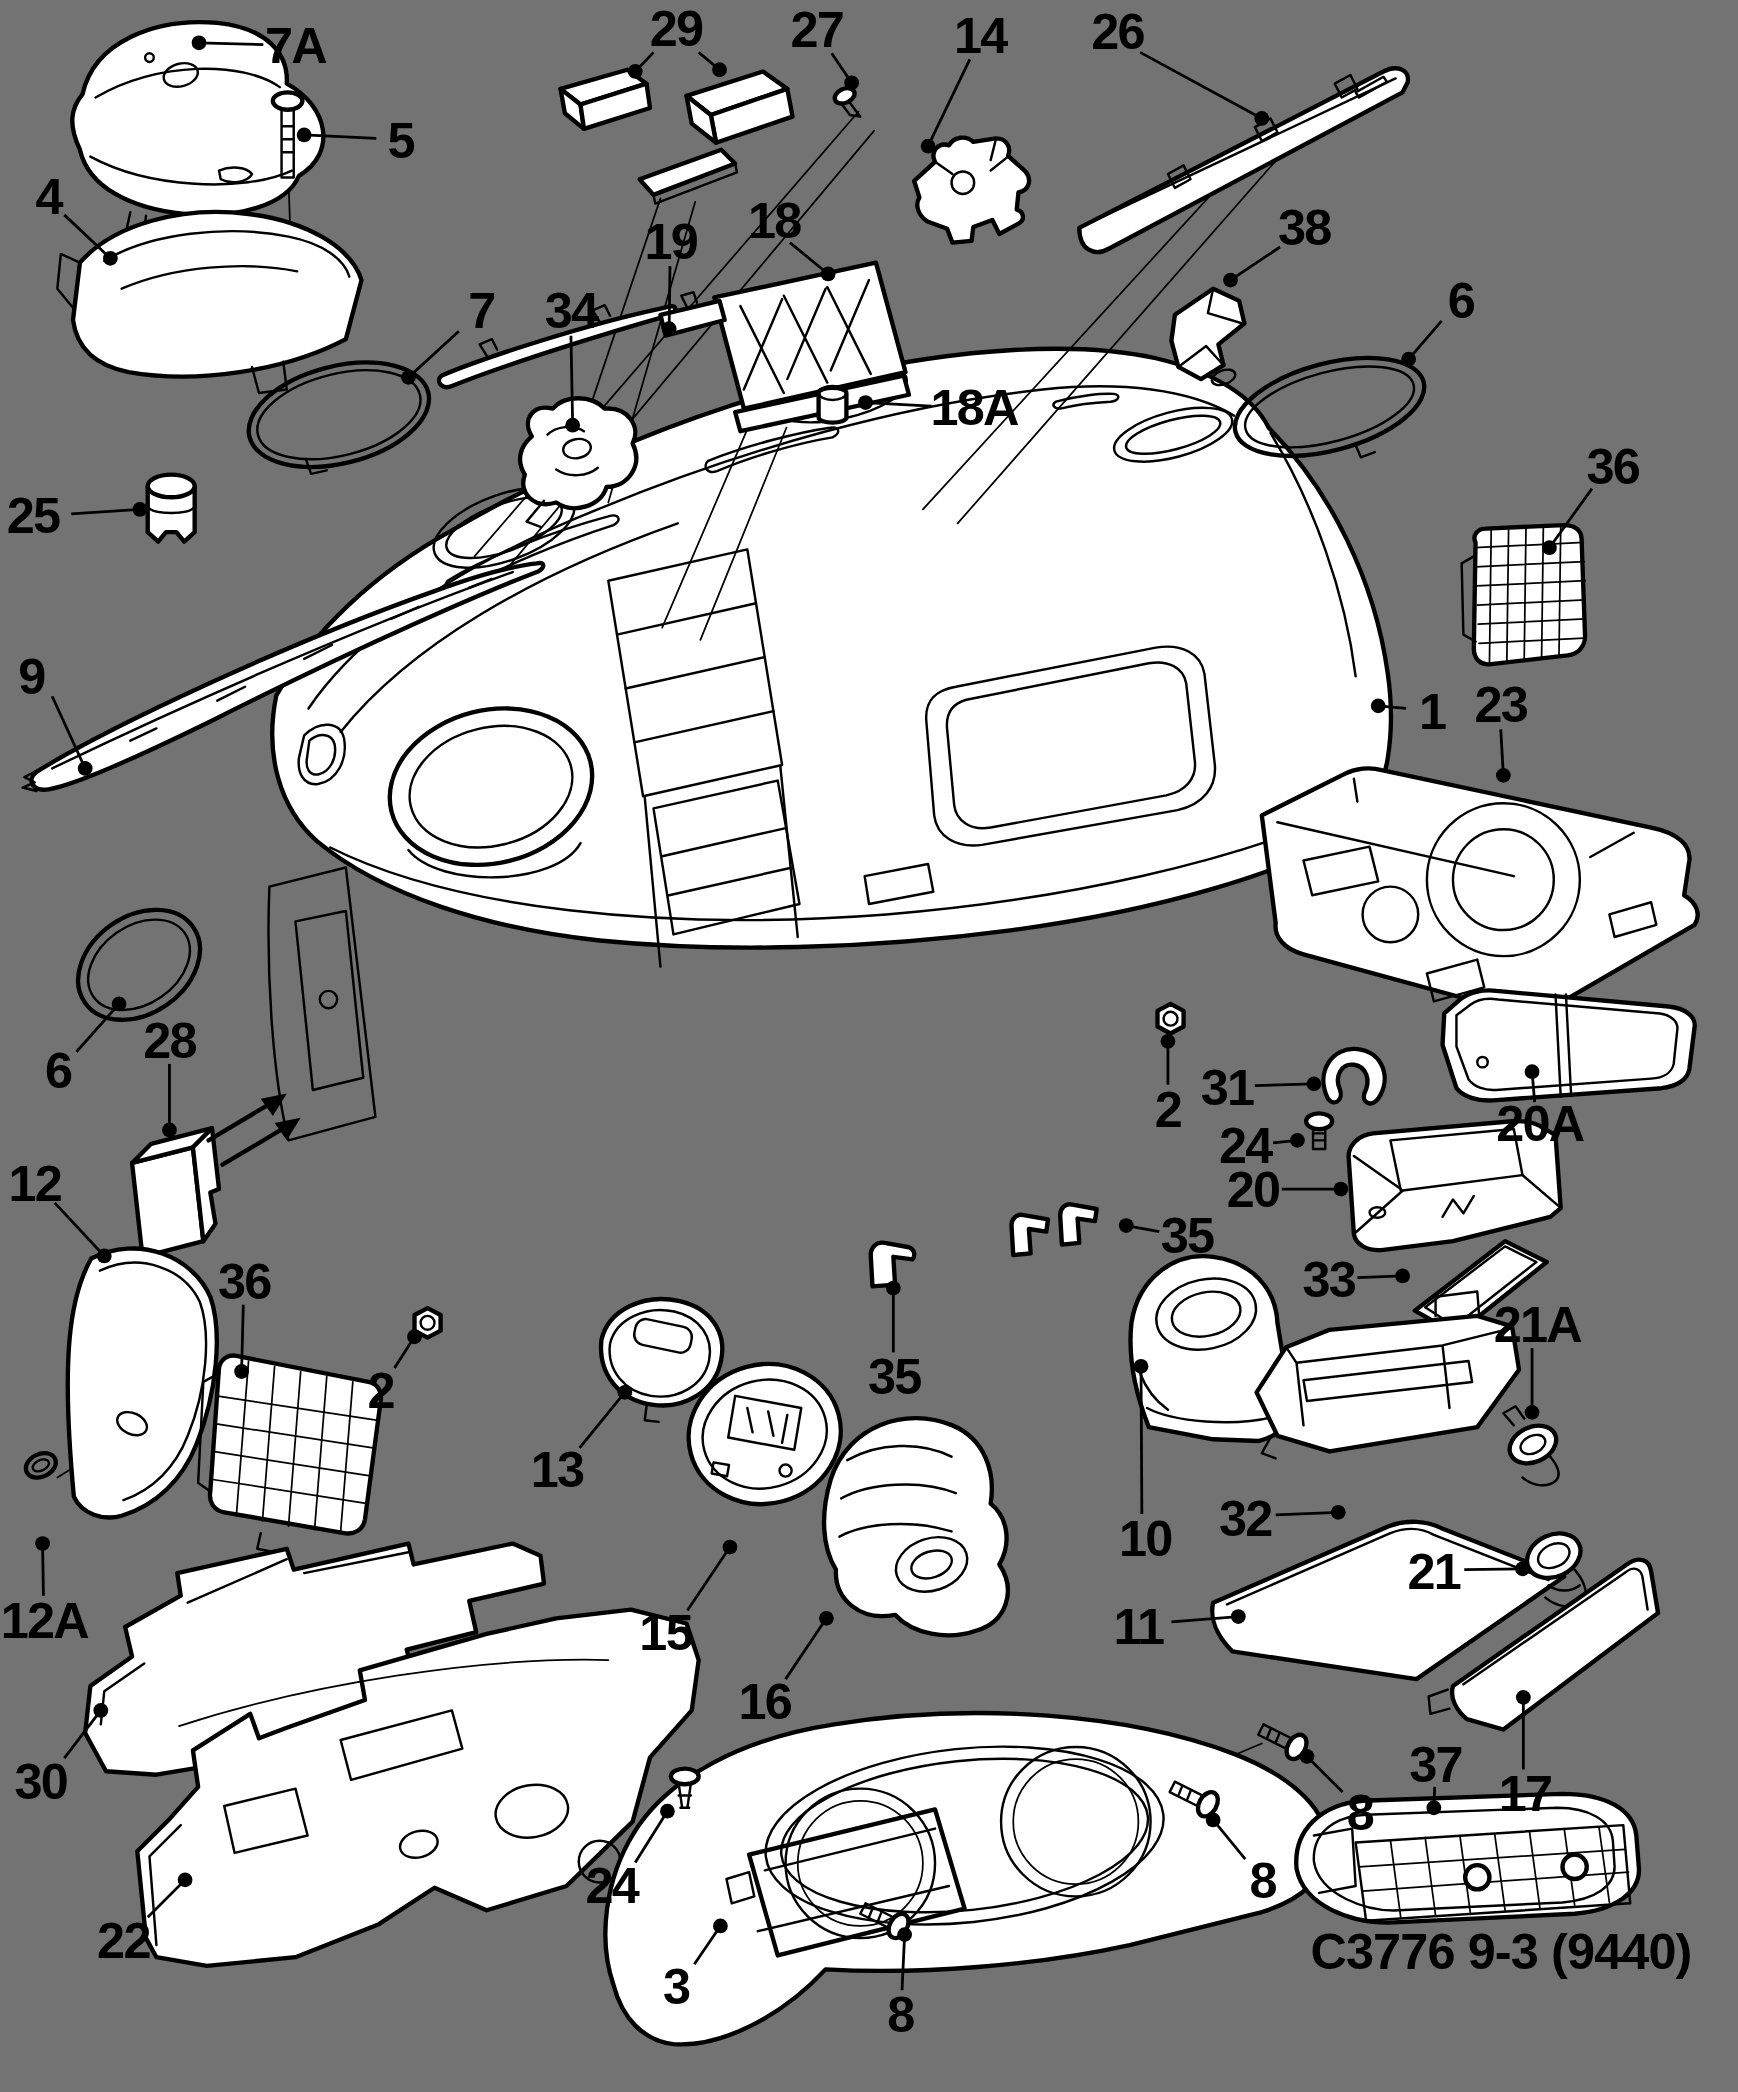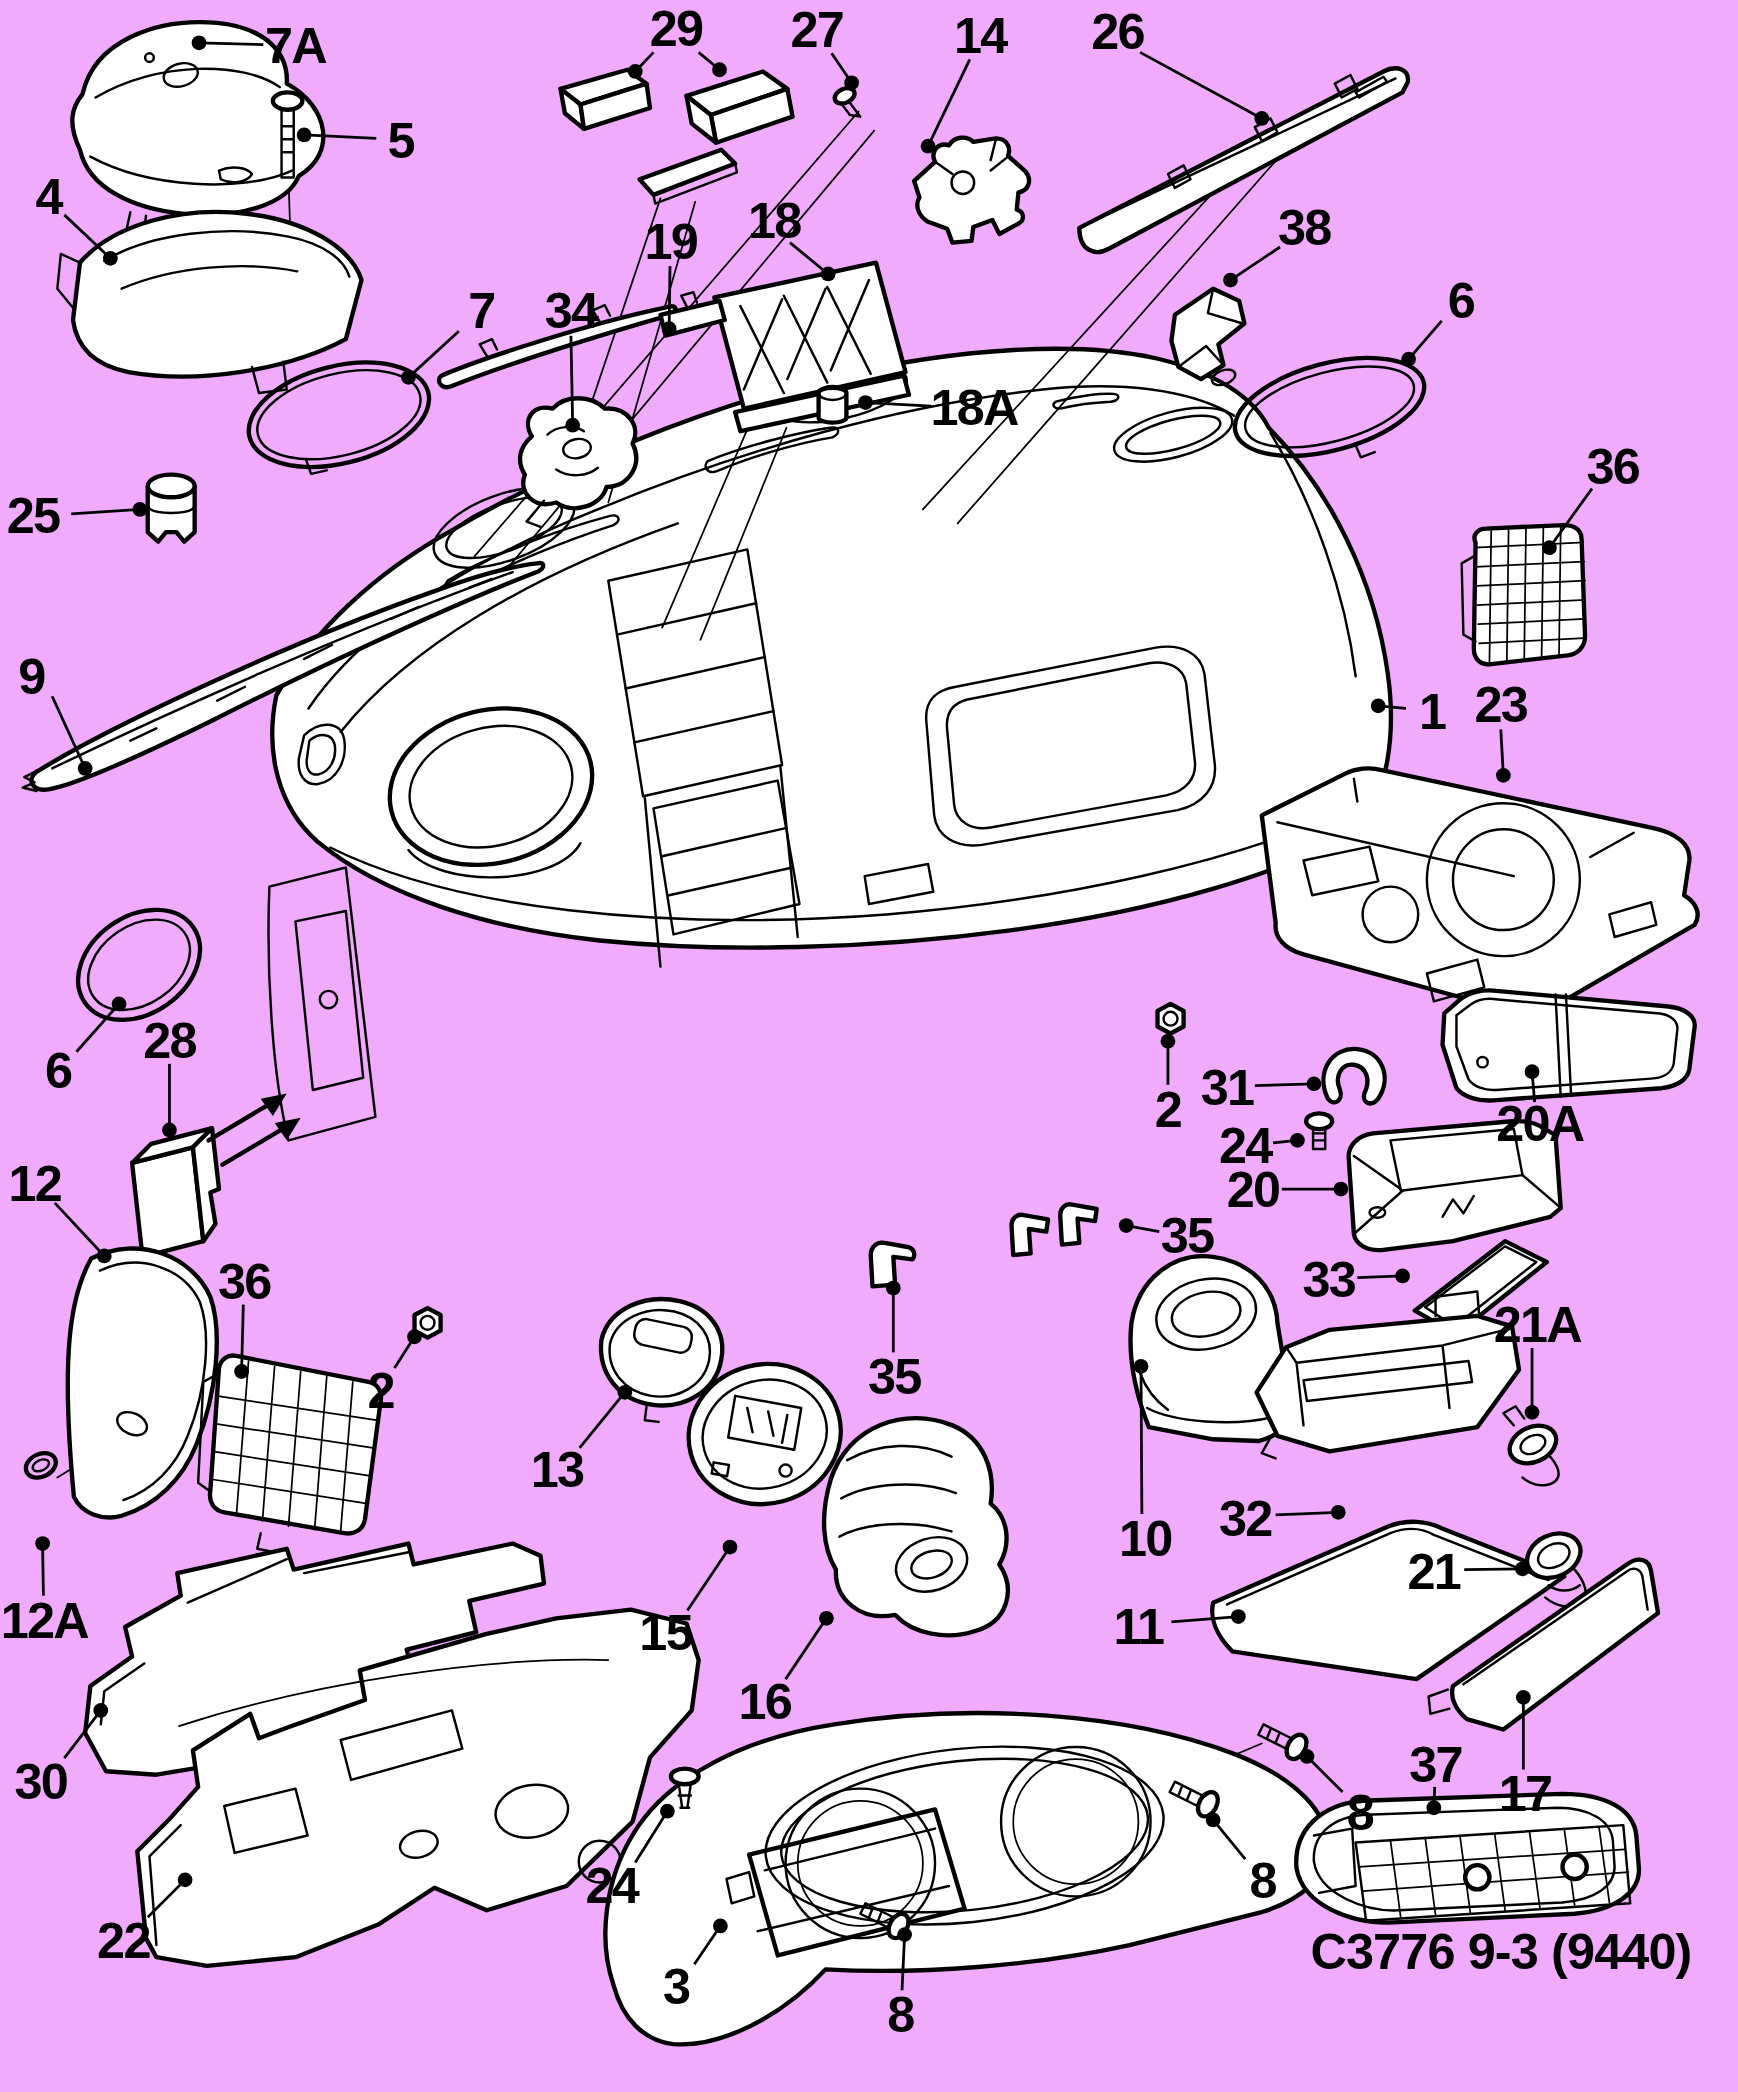--- a/index.html
+++ b/index.html
@@ -1,16 +1,16 @@
 <!DOCTYPE html>
 <html style="font-size:14px"><head>
 <meta charset="utf-8">
 <style>
   html,body{margin:0;padding:0;background:#ffffff}
-  .stage{position:relative;width:1738px;height:2093px;background:#f0abfc;overflow:hidden}
+  .stage{position:relative;width:1738px;height:2093px;background:#737373;overflow:hidden}
   .stage svg{position:absolute;left:0;top:0}
   .o {fill:#ffffff;stroke:#000;stroke-width:5;stroke-linejoin:round;stroke-linecap:round}
   .o2{fill:none;stroke:#000;stroke-width:5;stroke-linejoin:round;stroke-linecap:round}
   .d {fill:none;stroke:#000;stroke-width:2.8;stroke-linejoin:round;stroke-linecap:round}
   .g {fill:none;stroke:#000;stroke-width:2;stroke-linecap:round}
   .arr{stroke:#000;stroke-width:5;stroke-linecap:round}
   .ah {fill:#000;stroke:none}
   .leader{stroke:#000;stroke-width:3.2}
   .dot{fill:#000;stroke:none}
   .plabel{font-family:"Liberation Sans",sans-serif;font-size:58px;font-weight:bold;letter-spacing:-2px;fill:#000;text-anchor:middle;dominant-baseline:central}

